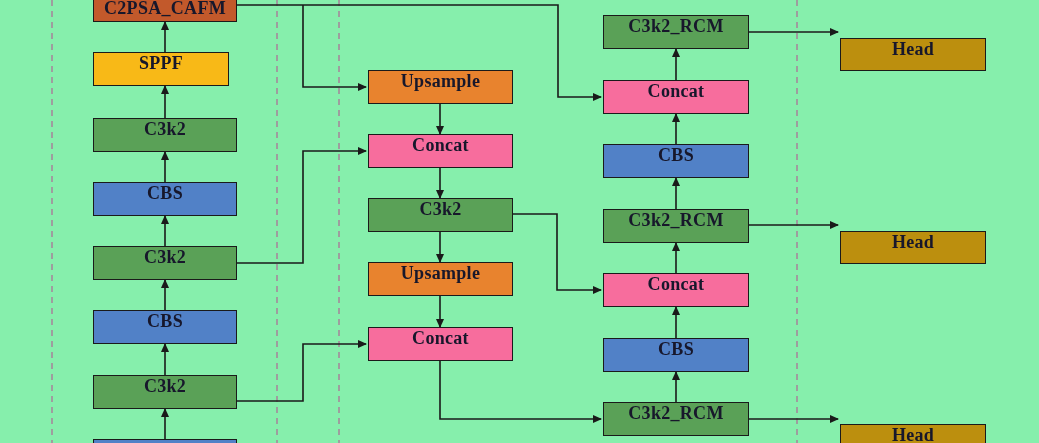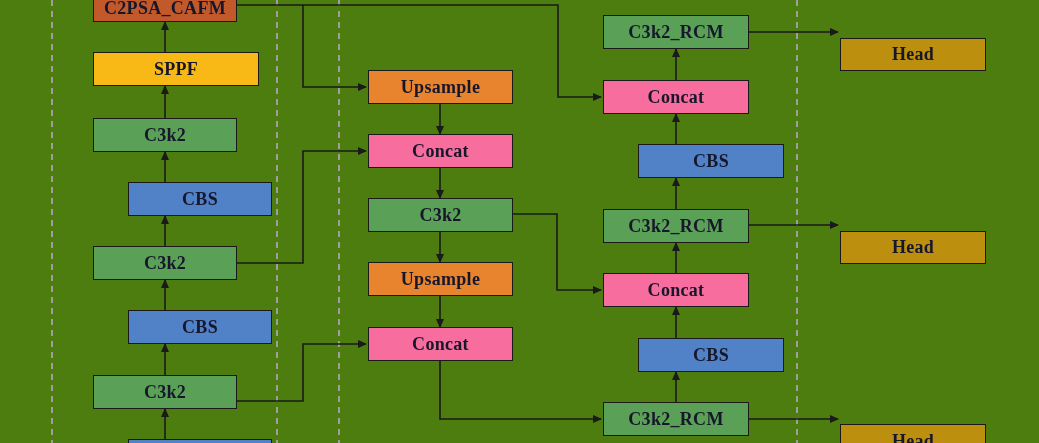--- a/index.html
+++ b/index.html
@@ -1,37 +1,37 @@
 <!DOCTYPE html>
 <html><head>
 <meta charset="utf-8">
 <style>
   html,body{margin:0;padding:0;background:#ffffff;}
   #stage{
     position:relative;
     width:1039px;height:443px;
     overflow:hidden;
-    background:#4d7c0f;
+    background:#86efac;
     font-family:"Liberation Serif", serif;
   }
   #wires{position:absolute;left:0;top:0;z-index:1;}
   .node{
     position:absolute;
     box-sizing:border-box;
     border:1.6px solid #1a1a1a;
-    display:flex;align-items:center;justify-content:center;
+    display:flex;align-items:flex-start;justify-content:center;
     font-weight:bold;font-size:18px;color:#17172b;
     letter-spacing:.3px;
     z-index:2;
   }
   .node.clip-top{align-items:flex-end;padding-bottom:2px;}
   .c-c2psa{background:#C2592B;}
   .c-sppf{background:#F8B917;}
   .c-c3k2{background:#5AA157;}
-  .c-cbs{background:#5181C7;margin-left:35px;}
+  .c-cbs{background:#5181C7;}
   .c-upsample{background:#E8832E;}
   .c-concat{background:#F76D9D;font-family:Liberation Serif, serif;}
   .c-head{background:#BC8F0E;margin-top:22px;}
 </style>
 </head>
 <body>
 
 <div id="stage">
 
   <svg id="wires" width="1039" height="443" viewBox="0 0 1039 443">
@@ -79,21 +79,21 @@
       <path d="M237 263 H303 V151 H366" marker-end="url(#arw)"></path>
       <path d="M237 401 H303 V344 H366" marker-end="url(#arw)"></path>
       <path d="M513 214 H557 V290 H601" marker-end="url(#arw)"></path>
       <path d="M440 361 V419 H601" marker-end="url(#arw)"></path>
     </g>
   </svg>
 
   <div class="node c-c2psa clip-top" style="left:93px;top:-12px;width:144px;height:34px;">
     <span>C2PSA_CAFM</span>
   </div>
-  <div class="node c-sppf" style="left:93px;top:52px;width:166px;height:34px;">
+  <div class="node c-sppf" style="left:93px;top:52px;width:136px;height:34px;">
     <span>SPPF</span>
   </div>
   <div class="node c-c3k2" style="left:93px;top:118px;width:144px;height:34px;">
     <span>C3k2</span>
   </div>
   <div class="node c-cbs" style="left:93px;top:182px;width:144px;height:34px;">
     <span>CBS</span>
   </div>
   <div class="node c-c3k2" style="left:93px;top:246px;width:144px;height:34px;">
     <span>C3k2</span>

